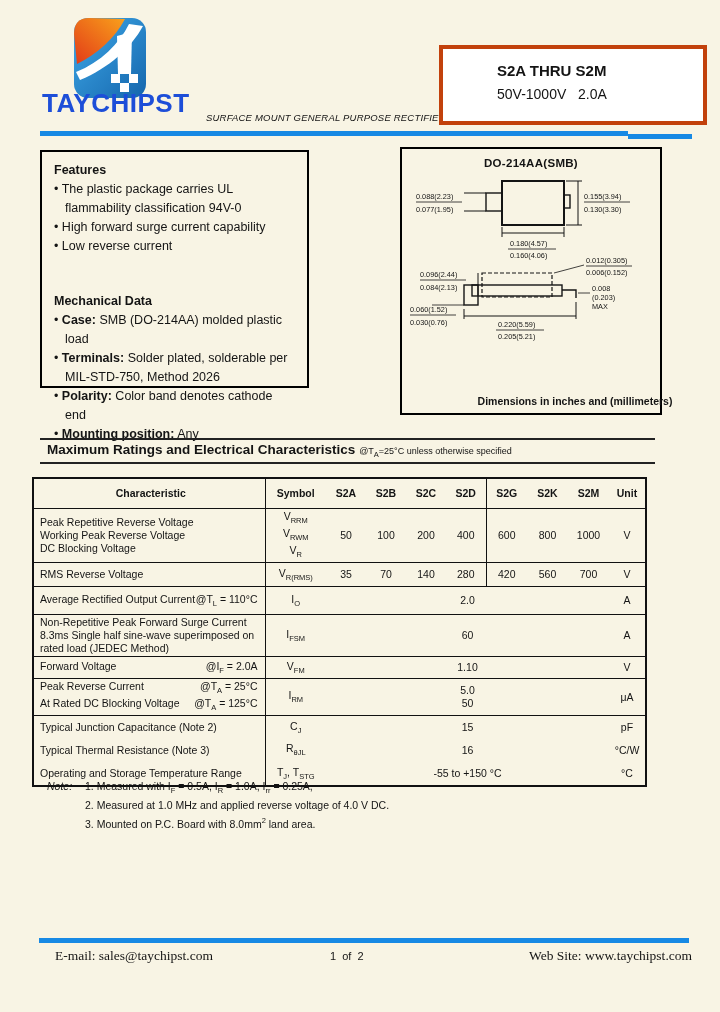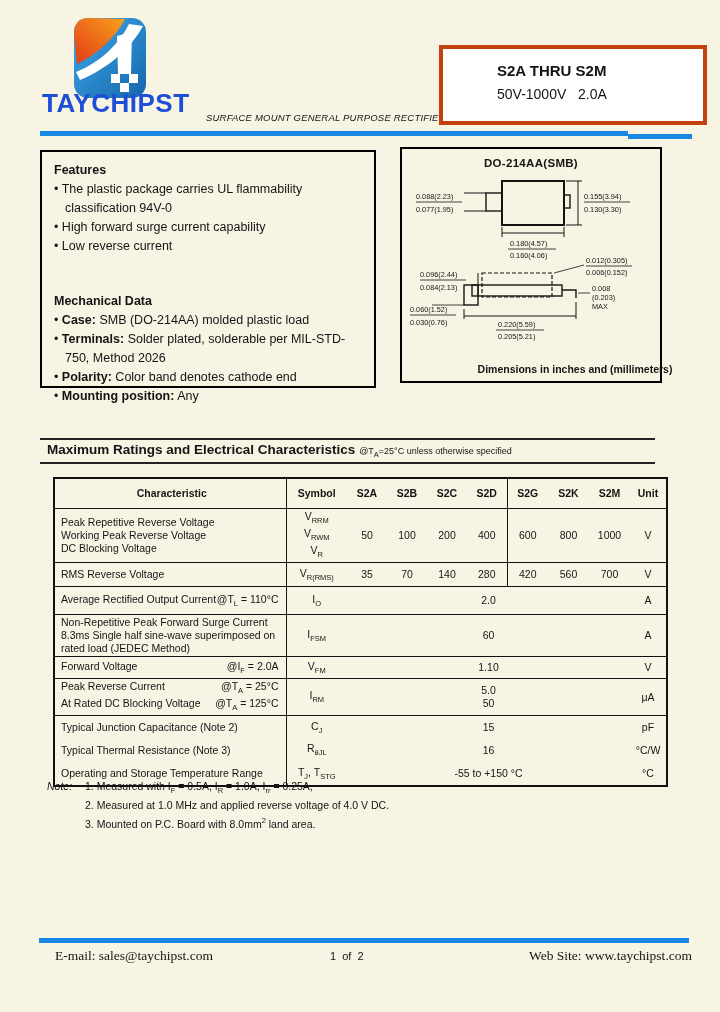--- a/index.html
+++ b/index.html
@@ -14,44 +14,44 @@
            letter-spacing:.2px;white-space:nowrap;}
   .partbox{position:absolute;left:439px;top:45px;width:260px;height:72px;background:#fff;
            border:4px solid #c2410c;box-sizing:content-box;}
   .partbox .inner{padding:13px 0 0 54px;}
   .partbox .t1{font-size:15px;font-weight:bold;margin-bottom:7px;}
   .partbox .t2{font-size:14px;white-space:pre;}
   .bar1{position:absolute;left:40px;top:131px;width:588px;height:5px;background:#1789E4;}
   .bar2{position:absolute;left:628px;top:134px;width:64px;height:5px;background:#1789E4;}
 
   
-  .features{position:absolute;left:40px;top:150px;width:336px;height:238px;border:2px solid #000;
+  .features{position:absolute;left:40px;top:150px;width:269px;height:238px;border:2px solid #000;
             box-sizing:border-box;padding:9px 12px;font-size:12.5px;line-height:19px;}
   .features .ftitle{font-weight:bold;}
   .bullet{padding-left:11px;text-indent:-11px;}
   .mech-title{font-weight:bold;margin-top:36px;}
   .blabel{font-weight:bold;}
 
   
-  .pkg{position:absolute;left:400px;top:147px;width:262px;height:236px;border:2px solid #000;
+  .pkg{position:absolute;left:400px;top:147px;width:262px;height:268px;border:2px solid #000;
        box-sizing:border-box;}
   .pkg .ptitle{text-align:center;font-weight:bold;font-size:11.5px;margin-top:8px;letter-spacing:.3px;}
   .pkg svg{display:block;margin:0 auto;}
   .pkg .caption{position:absolute;left:0;bottom:6px;width:100%;text-align:center;
                 font-weight:bold;font-size:10.5px;margin-left:44px;}
   .pkg svg text{font-family:"Liberation Sans",sans-serif;font-size:7.3px;fill:#141414;}
   .pkg svg .st{stroke:#141414;fill:none;}
 
   
   .rule1{position:absolute;left:40px;top:438px;width:615px;height:2px;background:#222;}
   .sec-title{position:absolute;left:47px;top:442px;font-size:13.5px;font-weight:bold;}
   .sec-cond{font-size:9px;font-weight:normal;}
   .rule2{position:absolute;left:40px;top:462px;width:615px;height:1.5px;background:#222;}
 
-  table.rt{position:absolute;left:53px;top:477px;width:613px;border-collapse:collapse;
+  table.rt{position:absolute;left:32px;top:477px;width:613px;border-collapse:collapse;
            table-layout:fixed;font-size:10.5px;border:2px solid #111;}
   table.rt td,table.rt th{padding:1px 3px;vertical-align:middle;font-weight:normal;}
   table.rt th{font-weight:bold;text-align:center;}
   tr.sep{border-bottom:1.2px solid #111;}
   .char{text-align:left;border-right:1.4px solid #111;padding-left:6px !important;}
   .dvd{border-left:1.4px solid #111;}
   .sym,.val,.unit{text-align:center;}
   .ml{line-height:13px;}
   .flexline{display:flex;justify-content:space-between;padding-right:4px;}
   sub{font-size:7.5px;} sup{font-size:7.5px;}

